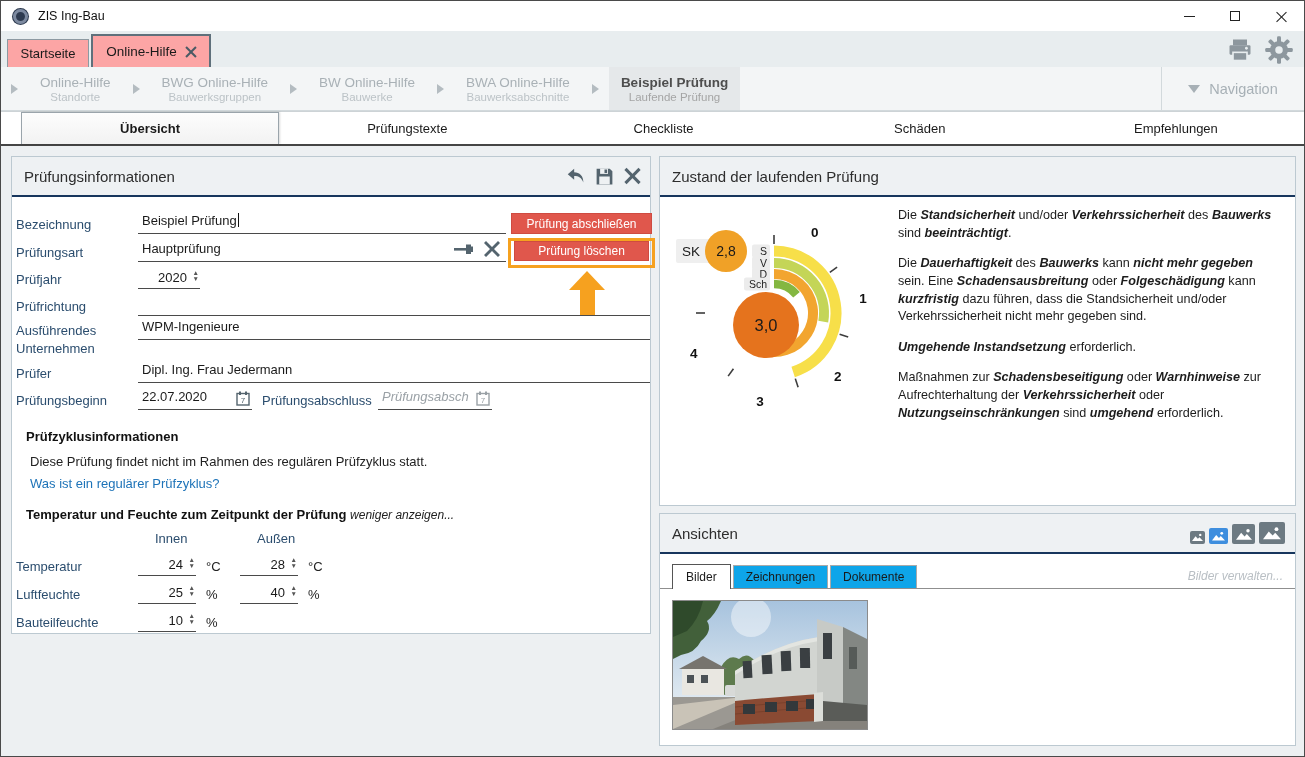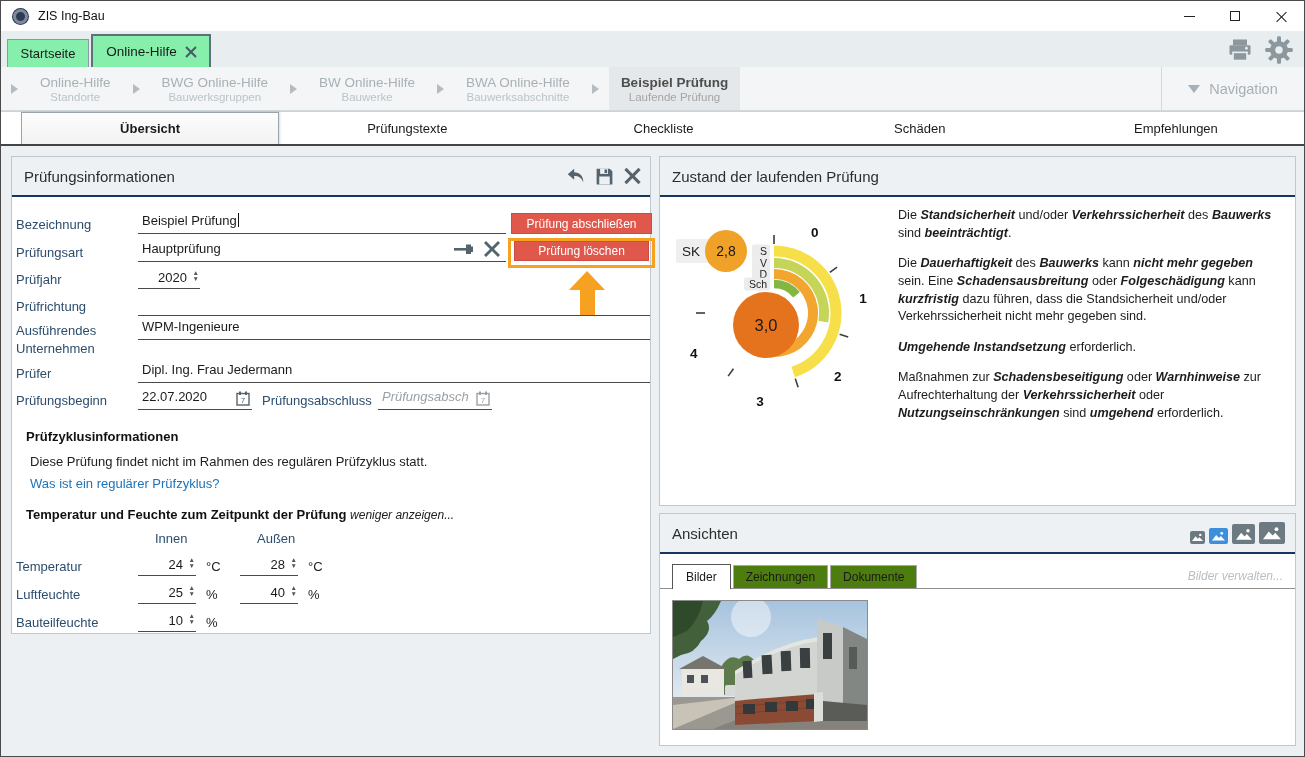--- a/index.html
+++ b/index.html
@@ -14,21 +14,21 @@
   .win-btn{width:46px;height:100%;display:flex;align-items:center;justify-content:center;color:#222;cursor:default;}
   .glyph-min{width:11px;height:1px;background:#222;display:block;}
   .glyph-max{width:10px;height:10px;border:1px solid #222;display:block;}
   .glyph-close{position:relative;width:11px;height:11px;display:block;}
   .glyph-close:before,.glyph-close:after{content:"";position:absolute;left:5px;top:-1px;width:1px;height:14px;background:#222;}
   .glyph-close:before{transform:rotate(45deg);}
   .glyph-close:after{transform:rotate(-45deg);}
 
   
   .tabstrip{position:absolute;left:0;top:30px;width:100%;height:36px;background:#e8edef;}
-  .main-tab{position:absolute;background:#86efac;border:1px solid #8d9aa2;border-bottom:none;display:flex;align-items:center;justify-content:center;font-size:13px;color:#1a1a1a;}
+  .main-tab{position:absolute;background:#fca5a5;border:1px solid #8d9aa2;border-bottom:none;display:flex;align-items:center;justify-content:center;font-size:13px;color:#1a1a1a;}
   .main-tab.t1{left:6px;top:8px;width:82px;height:28px;}
   .main-tab.t2{left:90px;top:3px;width:120px;height:33px;border-width:2px;border-color:#5f707b;font-size:13.5px;}
   .tab-close{margin-left:8px;font-weight:bold;color:#4a5a64;font-size:13px;position:relative;width:11px;height:11px;}
   .tab-close:before,.tab-close:after{content:"";position:absolute;left:5px;top:-1px;width:2px;height:14px;background:#4a5a64;}
   .tab-close:before{transform:rotate(45deg);}
   .tab-close:after{transform:rotate(-45deg);}
   .strip-icons{position:absolute;right:10px;top:4px;display:flex;gap:10px;align-items:center;}
 
   
   .breadcrumb-bar{position:absolute;left:0;top:66px;width:100%;height:44px;background:#f3f5f6;border-bottom:1px solid #d2d9dc;display:flex;align-items:stretch;}
@@ -89,21 +89,21 @@
 
   
   .status-body{position:absolute;left:0;top:40px;right:0;bottom:0;display:flex;}
   .gauge-wrap{width:238px;flex:none;padding:6px 0 0 4px;}
   .status-text{flex:1;padding:10px 16px 0 0;font-size:12.6px;color:#1c1c1c;line-height:1.4;}
   .status-text p{margin:0 0 13px 0;}
   .status-text b.bi{font-style:italic;}
 
   
   .views-tabs{position:absolute;left:0;top:50px;right:0;height:25px;border-bottom:1px solid #8f8f8f;display:flex;align-items:flex-end;padding-left:12px;}
-  .v-tab{border:1px solid #a9a9a9;border-bottom:none;background:#4d7c0f;font-size:12px;color:#1a1a1a;padding:4px 12px 4px 12px;margin-right:2px;}
+  .v-tab{border:1px solid #a9a9a9;border-bottom:none;background:#0ea5e9;font-size:12px;color:#1a1a1a;padding:4px 12px 4px 12px;margin-right:2px;}
   .v-tab.active{border:1.5px solid #555;border-bottom:none;padding:5px 13px;position:relative;top:1px;background:#fff;}
   .manage-link{margin-left:auto;margin-right:12px;font-size:12px;font-style:italic;color:#b9bfc4;align-self:center;}
   .size-icons{display:flex;align-items:flex-end;gap:4px;}
   .tile{background:#6d7a82;border-radius:2px;display:flex;align-items:center;justify-content:center;}
   .tile.selected{background:#3e8ede;}
   .thumb{position:absolute;left:12px;top:86px;width:196px;height:130px;border:1px solid #8b8b8b;}
 
   svg text{font-family:"Liberation Sans",sans-serif;}
 </style>
 </head>

